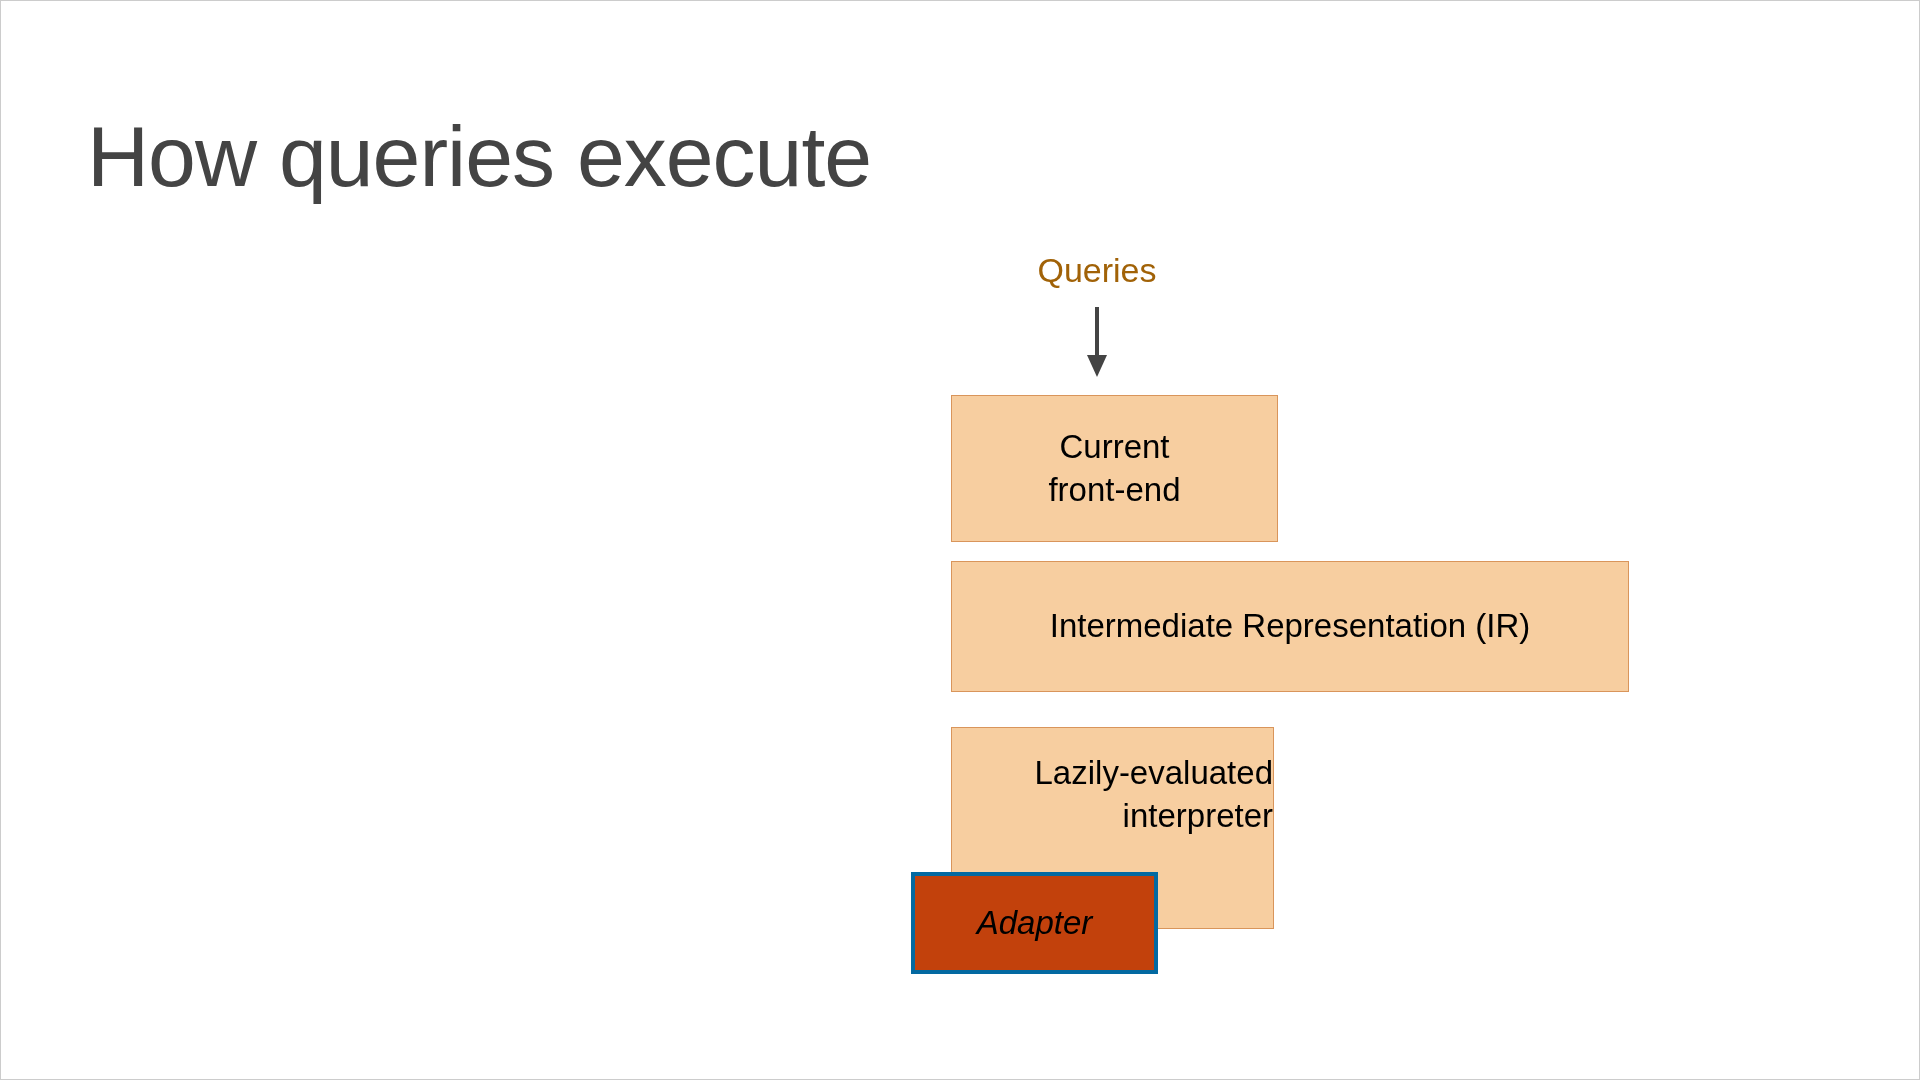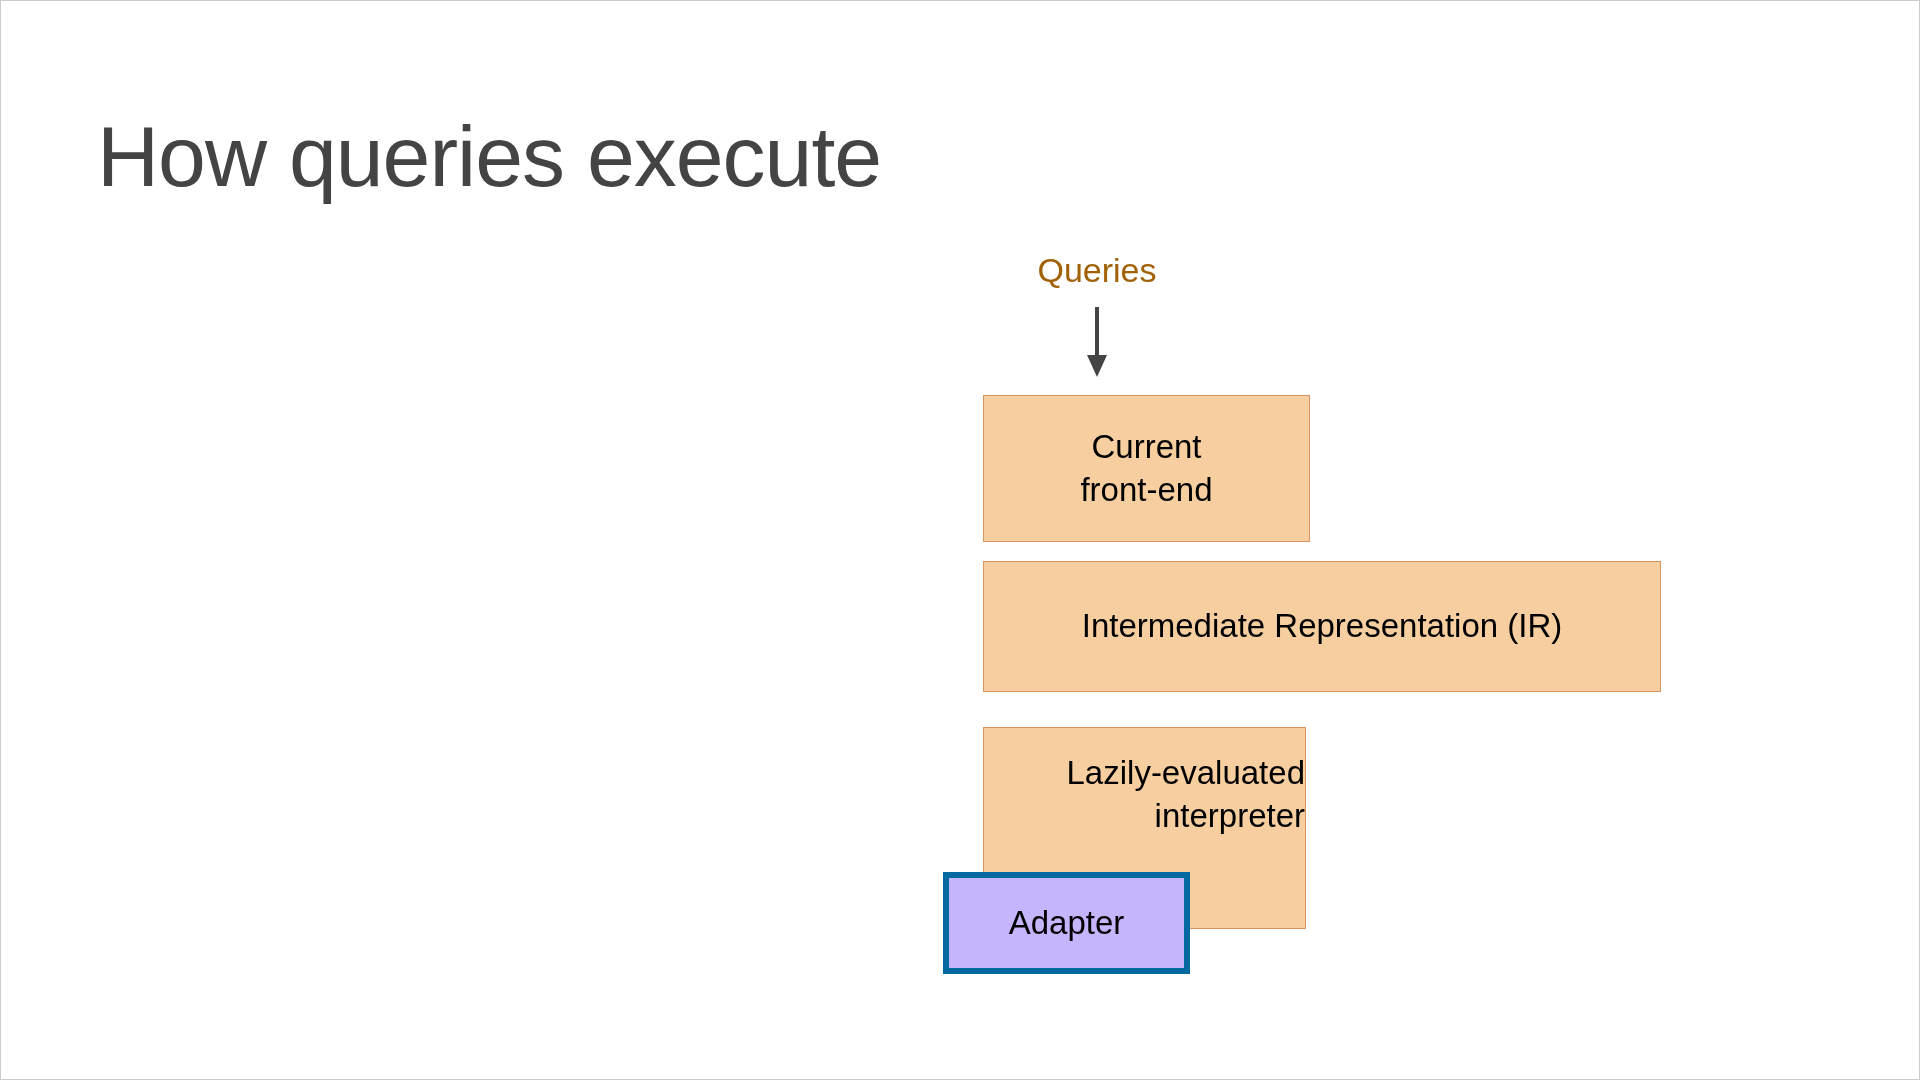--- a/index.html
+++ b/index.html
@@ -12,21 +12,21 @@
       height: 1080px;
       background: #ffffff;
       font-family: "Trebuchet MS", "Lucida Sans", Verdana, sans-serif;
       position: relative;
       overflow: hidden;
       border: 1px solid #ccc;
     }
     .slide-title {
       position: absolute;
       top: 106px;
-      left: 96px;
+      left: 86px;
       font-family: "Arial Narrow", "Helvetica Neue Condensed", Arial, sans-serif;
       font-stretch: condensed;
       font-size: 86px;
       font-weight: 400;
       color: #444444;
       letter-spacing: -1px;
     }
     .label-queries {
       position: absolute;
       top: 250px;
@@ -43,29 +43,29 @@
     }
     .box {
       position: absolute;
       display: flex;
       align-items: center;
       justify-content: center;
       text-align: center;
       font-size: 33px;
       color: #000000;
       line-height: 1.3;
-      margin-left: 32px;
     }
     .box-orange {
       background: #f7ceA0;
       border: 1px solid #d9955b;
     }
     .box-blue {
-      background: #c4b5fd;
-      border: 6px solid #0369a1;
+      background: #c2410c;
+      border: 4px solid #0369a1;
+      font-style: italic;
     }
     .box-frontend {
       top: 394px;
       left: 950px;
       width: 327px;
       height: 147px;
     }
     .box-ir {
       top: 560px;
       left: 950px;

